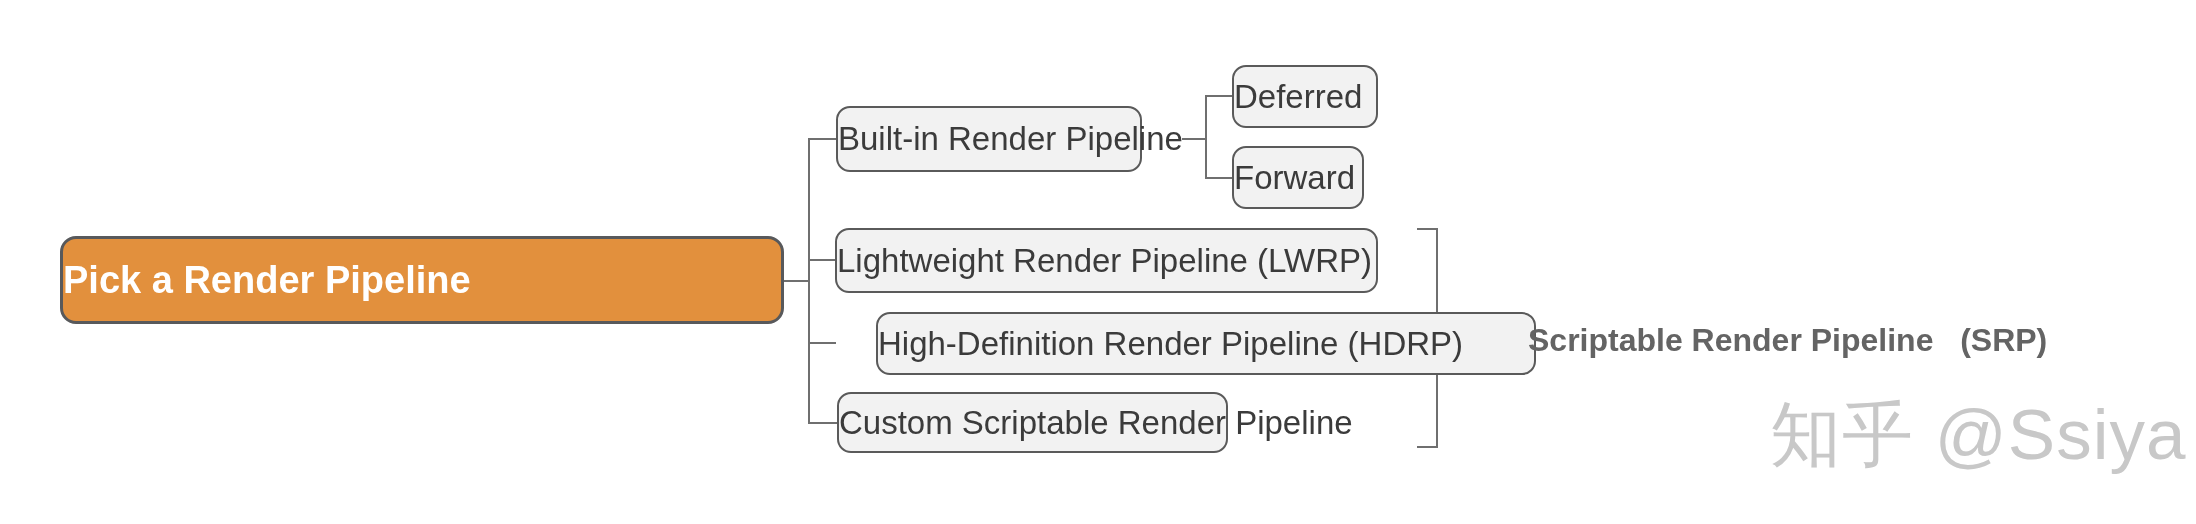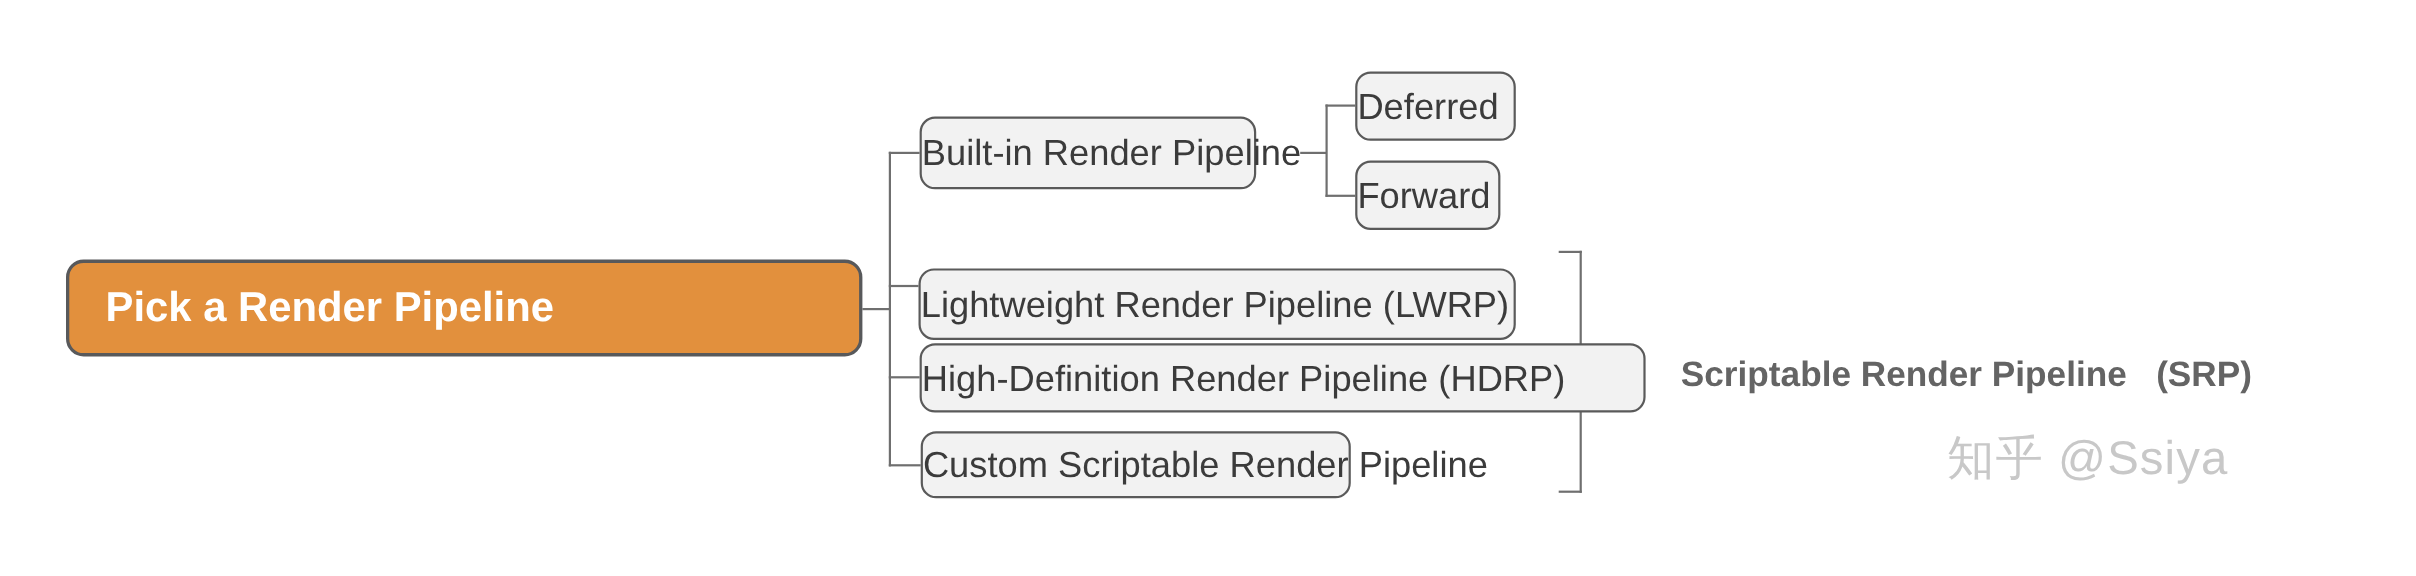--- a/index.html
+++ b/index.html
@@ -28,33 +28,32 @@
     font-size: 33px;
     white-space: nowrap;
   }
   .node.root {
     background: var(--c-root_fill, #e2903d);
     border: 3px solid var(--c-root_border, #58595b);
     border-radius: 16px;
     color: var(--c-root_text, #ffffff);
     font-size: 38px;
     font-weight: bold;
-    padding-left: 33px;
   }
   .line {
     position: absolute;
     background: var(--c-connector, #6f6f6f);
   }
   
   .n-root     { left: 60px;   top: 236px; width: 724px; height: 88px; }
   .n-builtin  { left: 836px;  top: 106px; width: 306px; height: 66px; }
   .n-deferred { left: 1232px; top: 65px;  width: 146px; height: 63px; }
   .n-forward  { left: 1232px; top: 146px; width: 132px; height: 63px; }
-  .n-lwrp     { left: 835px;  top: 228px; width: 543px; height: 65px; margin-top: 16px; }
-  .n-hdrp     { left: 836px;  top: 312px; width: 660px; height: 63px; }
+  .n-lwrp     { left: 835px;  top: 228px; width: 543px; height: 65px; }
+  .n-hdrp     { left: 876px;  top: 312px; width: 660px; height: 63px; }
   .n-custom   { left: 837px;  top: 392px; width: 391px; height: 61px; }
   
   .c-root-out   { left: 784px;  top: 280px; width: 26px;  height: 2px; }
   .c-trunk      { left: 808px;  top: 138px; width: 2px;   height: 286px; }
   .c-builtin    { left: 808px;  top: 138px; width: 28px;  height: 2px; }
   .c-lwrp       { left: 808px;  top: 259px; width: 27px;  height: 2px; }
   .c-hdrp       { left: 808px;  top: 342px; width: 28px;  height: 2px; }
   .c-custom     { left: 808px;  top: 422px; width: 29px;  height: 2px; }
   .c-builtin-out{ left: 1182px; top: 138px; width: 24px;  height: 2px; }
   .c-fork       { left: 1205px; top: 95px;  width: 2px;   height: 84px; }
@@ -73,21 +72,21 @@
     font-size: 32px;
     font-weight: bold;
     color: var(--c-srp_label, #646464);
     white-space: pre;
     line-height: 52px;
   }
   .watermark {
     position: absolute;
     left: 1770px;
     top: 388px;
-    font-size: 43px;
+    font-size: 71px;
     letter-spacing: 1px;
     color: var(--c-watermark, #c8c8c8);
     white-space: pre;
     text-shadow: 2px 2px 0 rgba(255,255,255,0.55);
   }
 </style>
 </head>
 <body>
 
 <div class="canvas">

